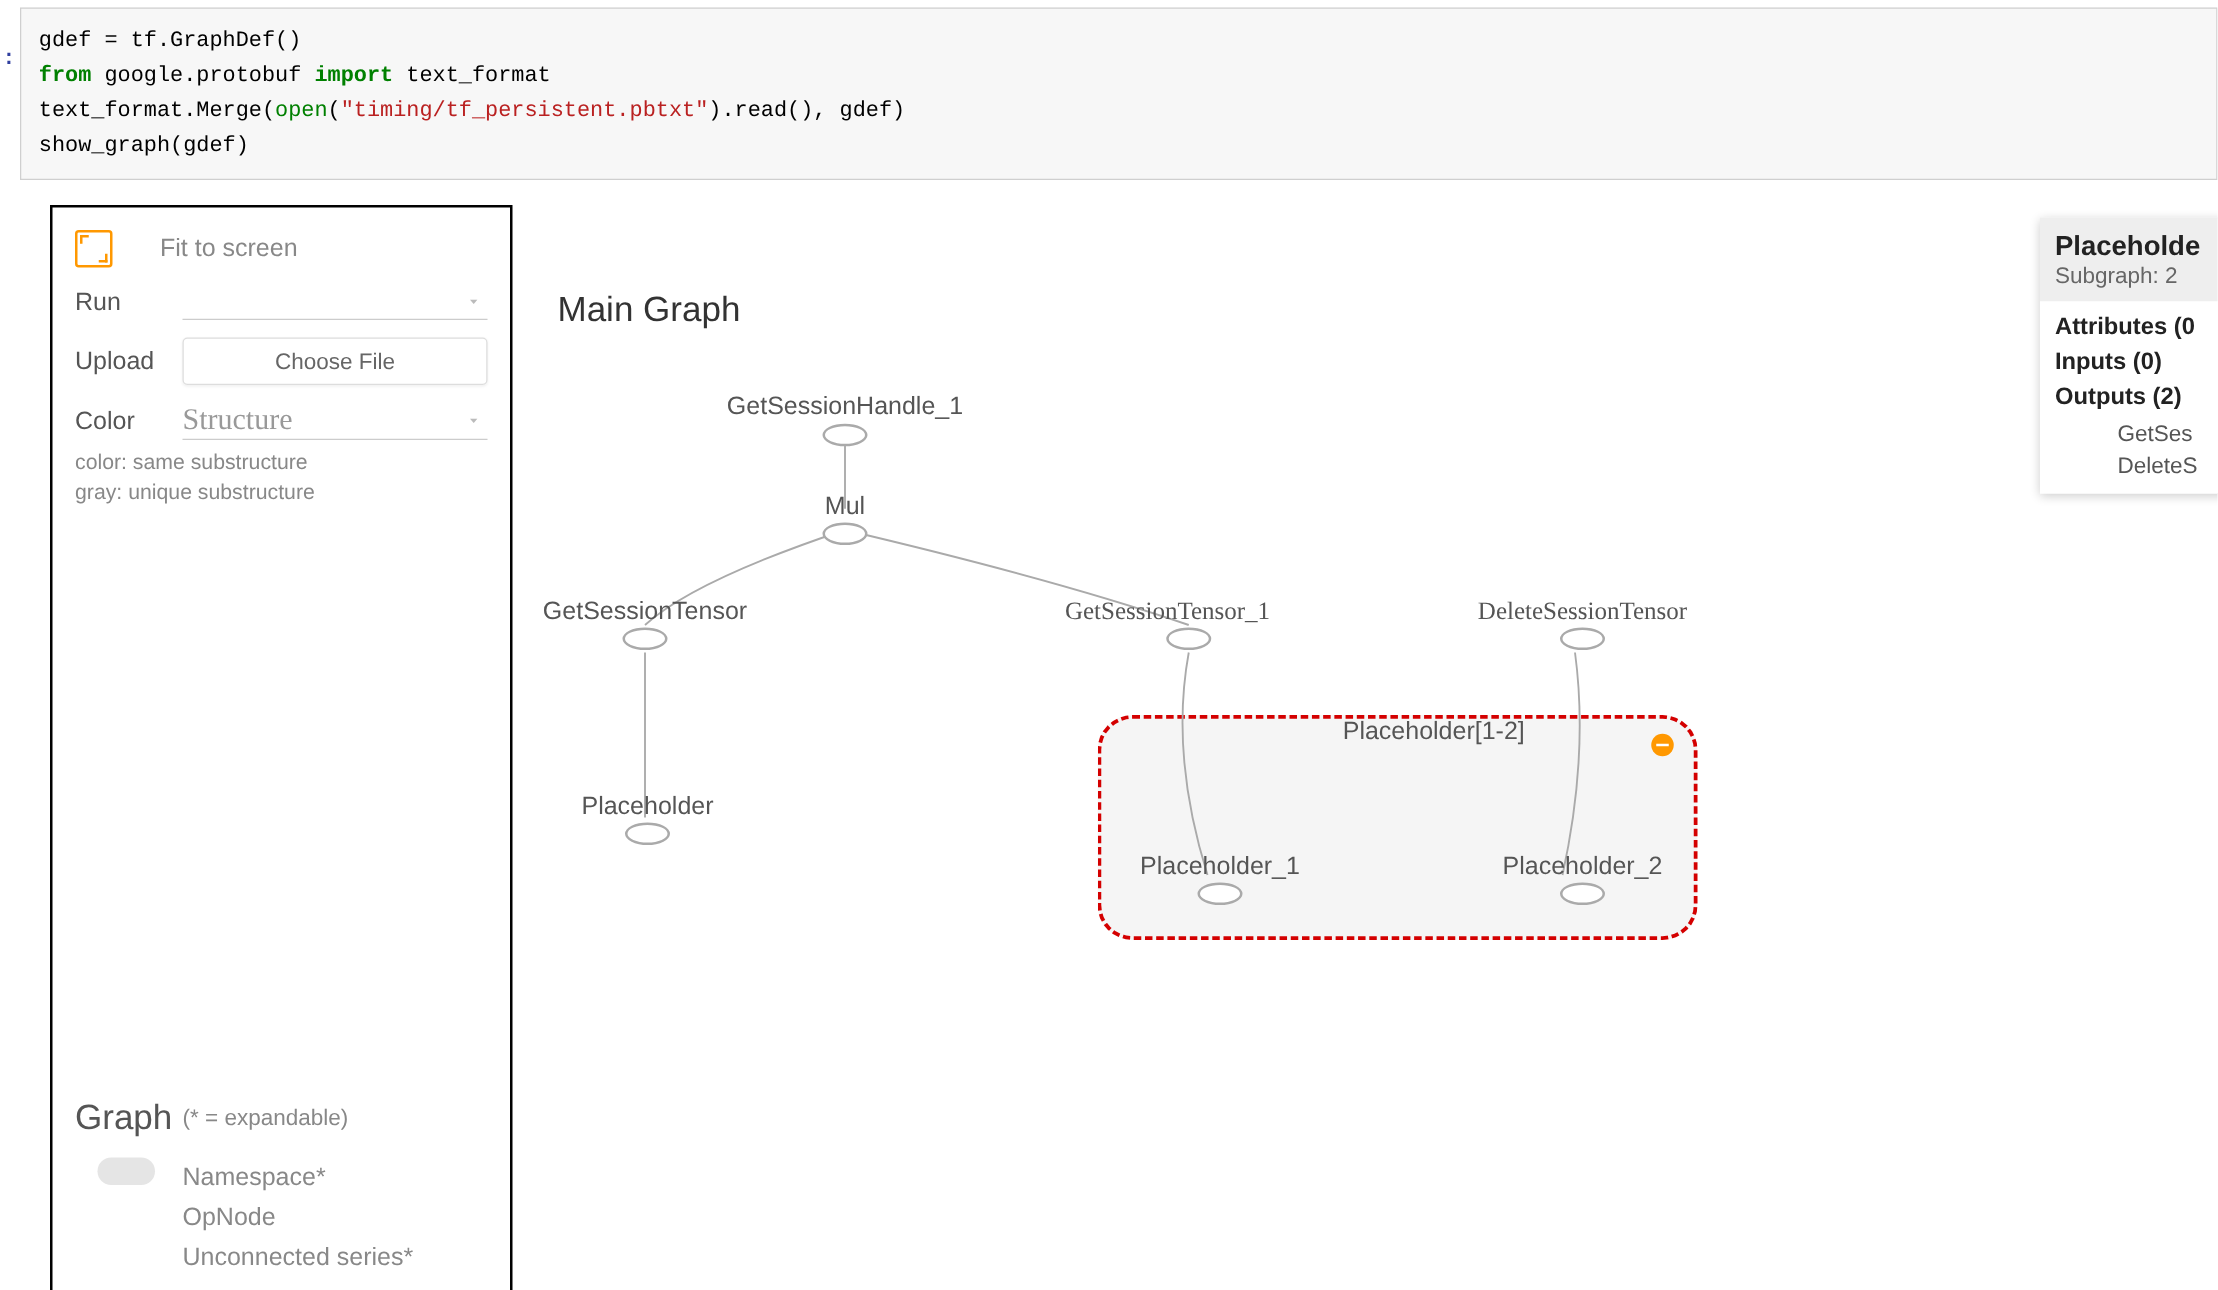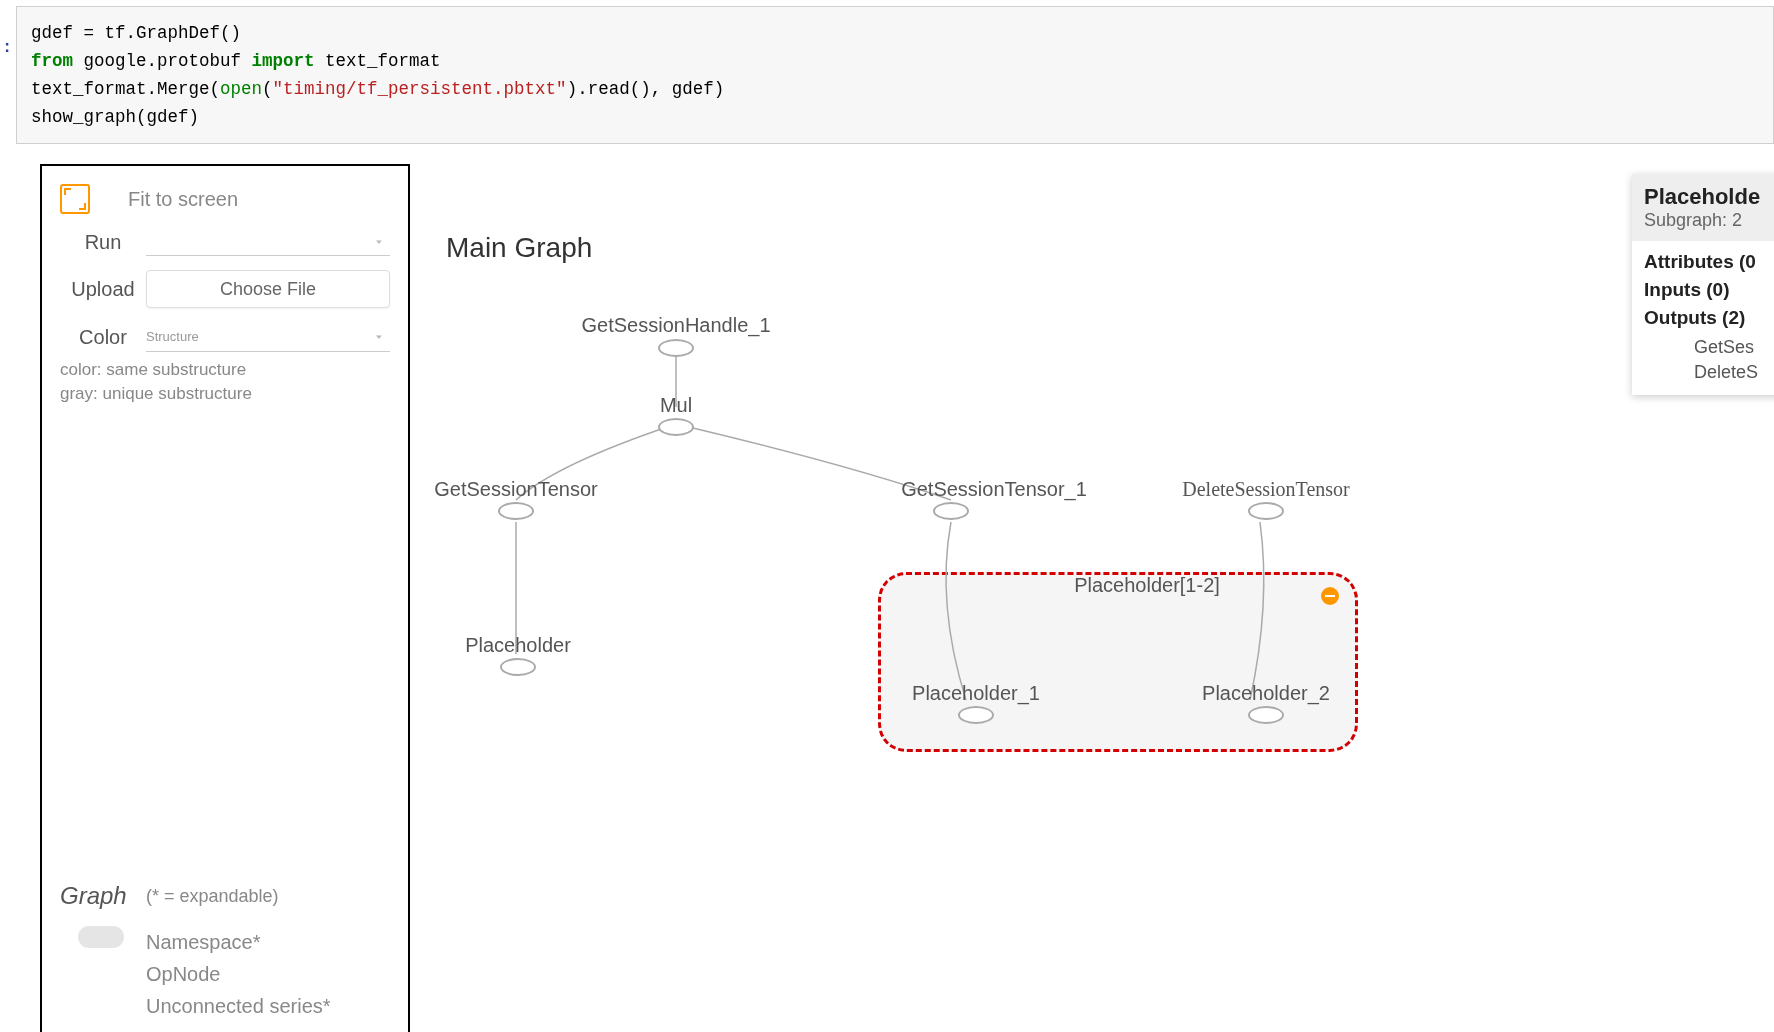--- a/index.html
+++ b/index.html
@@ -51,21 +51,20 @@
   width: 370px;
   height: 870px;
   border: 2px solid #000;
   padding: 18px 18px 0 18px;
 }
 
 .side-row {
   display: flex;
   align-items: center;
   margin-bottom: 14px;
-  text-align: center;
 }
 .side-label {
   color: #555;
   font-size: 20px;
   width: 86px;
   flex-shrink: 0;
 }
 .fit-icon {
   width: 30px;
   height: 30px;
@@ -120,24 +119,25 @@
   box-shadow: 0 1px 2px rgba(0,0,0,0.05);
 }
 
 .color-select {
   flex: 1;
   height: 30px;
   border: none;
   border-bottom: 1px solid #ccc;
   background: transparent;
   color: #999;
-  font-size: 13px;
+  font-size: 24px;
   display: flex;
   align-items: center;
   position: relative;
+  font-family: Liberation Serif, serif;
 }
 .color-select::after {
   content: "▼";
   position: absolute;
   right: 6px;
   top: 50%;
   transform: translateY(-50%) scaleY(0.6);
   color: #bbb;
   font-size: 10px;
 }
@@ -152,21 +152,21 @@
   position: absolute;
   bottom: 10px;
   left: 18px;
   right: 18px;
 }
 .legend-row {
   display: flex;
   align-items: center;
   margin-bottom: 6px;
 }
-.legend-label { color: #555; font-size: 24px; width: 86px; font-style: italic; }
+.legend-label { color: #555; font-size: 28px; width: 86px; }
 .legend-hint { color: #888; font-size: 18px; }
 .legend-item {
   margin-left: 86px;
   color: #888;
   font-size: 20px;
   line-height: 1.6;
   display: flex;
   align-items: center;
 }
 .legend-icon-ns {
@@ -331,21 +331,21 @@
 
     <div class="node-label" style="left:660px; top:150px;">GetSessionHandle_1</div>
     <div class="node-ellipse" style="left:660px; top:175px;"></div>
 
     <div class="node-label" style="left:660px; top:230px;">Mul</div>
     <div class="node-ellipse" style="left:660px; top:254px;"></div>
 
     <div class="node-label" style="left:500px; top:314px;">GetSessionTensor</div>
     <div class="node-ellipse" style="left:500px; top:338px;"></div>
 
-    <div class="node-label" style="left:978px; top:314px;">GetSessionTensor_1</div>
+    <div class="node-label" style="left:918px; top:314px;font-family:Liberation Serif, serif;">GetSessionTensor_1</div>
     <div class="node-ellipse" style="left:935px; top:338px;"></div>
 
     <div class="node-label" style="left:1250px; top:314px;font-family:Liberation Serif, serif;">DeleteSessionTensor</div>
     <div class="node-ellipse" style="left:1250px; top:338px;"></div>
 
     <div class="node-label" style="left:502px; top:470px;">Placeholder</div>
     <div class="node-ellipse" style="left:502px; top:494px;"></div>
 
     <div class="node-label" style="left:1100px; top:410px;margin-left:31px;">Placeholder[1-2]</div>
 

